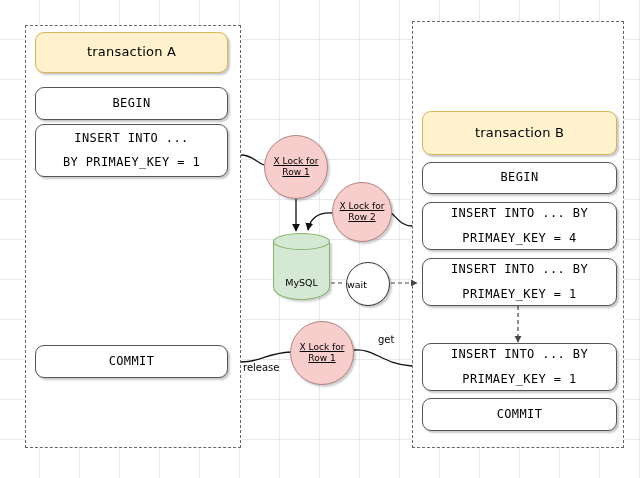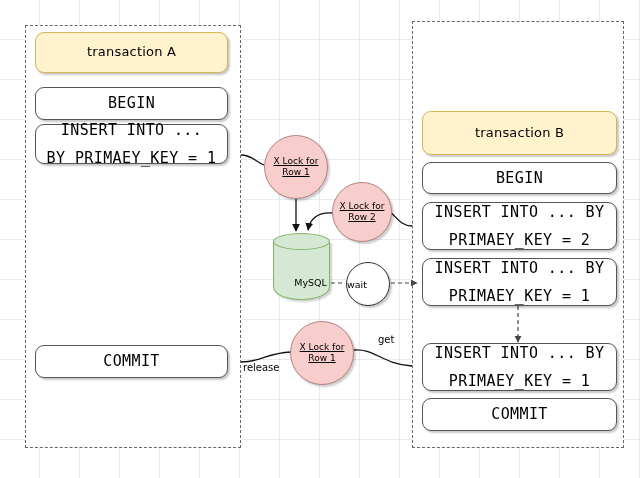--- a/index.html
+++ b/index.html
@@ -45,21 +45,21 @@
     align-items: center;
     justify-content: center;
     text-align: left;
   }
   .node.header {
     background: #fff2cc;
     border-color: #d6b656;
   }
   .node .line {
     font-family: "DejaVu Sans Mono", monospace;
-    font-size: 15px;
+    font-size: 12px;
     color: #000000;
     letter-spacing: 0.4px;
     line-height: 1.1;
     white-space: nowrap;
   }
   .node.header .line {
     font-family: "DejaVu Sans", sans-serif;
     font-size: 13px;
     letter-spacing: 0.2px;
     font-weight: normal;
@@ -119,21 +119,21 @@
     left: 0; top: 0;
     width: 100%;
     height: 17px;
     box-sizing: border-box;
     background: #d5e8d4;
     border: 1.4px solid #82b366;
     border-radius: 50%;
   }
   .cyl-label {
     position: absolute;
-    left: 9px;
+    left: 0;
     bottom: 12px;
     width: 100%;
     text-align: center;
     font-size: 9.5px;
     color: #000;
   }
   .edge-label {
     position: absolute;
     font-size: 10px;
     color: #000;
@@ -179,40 +179,40 @@
   </svg>
 
   <div class="node header" style="left:35px; top:32px; width:193px; height:41px;">
     <div class="line">transaction A</div>
   </div>
 
   <div class="node" style="left:35px; top:87px; width:193px; height:33px;">
     <div class="line">BEGIN</div>
   </div>
 
-  <div class="node" style="left:35px; top:124px; width:193px; height:40px;">
+  <div class="node" style="left:35px; top:124px; width:193px; height:53px;">
     <div class="line">INSERT INTO ...</div>
     <div class="line">BY PRIMAEY_KEY = 1</div>
   </div>
 
   <div class="node" style="left:35px; top:345px; width:193px; height:33px;">
     <div class="line">COMMIT</div>
   </div>
 
   <div class="node header" style="left:422px; top:111px; width:195px; height:44px;">
     <div class="line">transaction B</div>
   </div>
 
   <div class="node" style="left:422px; top:162px; width:195px; height:32px;">
     <div class="line">BEGIN</div>
   </div>
 
   <div class="node" style="left:422px; top:202px; width:195px; height:48px;">
     <div class="line">INSERT INTO ... BY</div>
-    <div class="line">PRIMAEY_KEY = 2</div>
+    <div class="line">PRIMAEY_KEY = 4</div>
   </div>
 
   <div class="node" style="left:422px; top:258px; width:195px; height:48px;">
     <div class="line">INSERT INTO ... BY</div>
     <div class="line">PRIMAEY_KEY = 1</div>
   </div>
 
   <div class="node" style="left:422px; top:343px; width:195px; height:48px;">
     <div class="line">INSERT INTO ... BY</div>
     <div class="line">PRIMAEY_KEY = 1</div>

